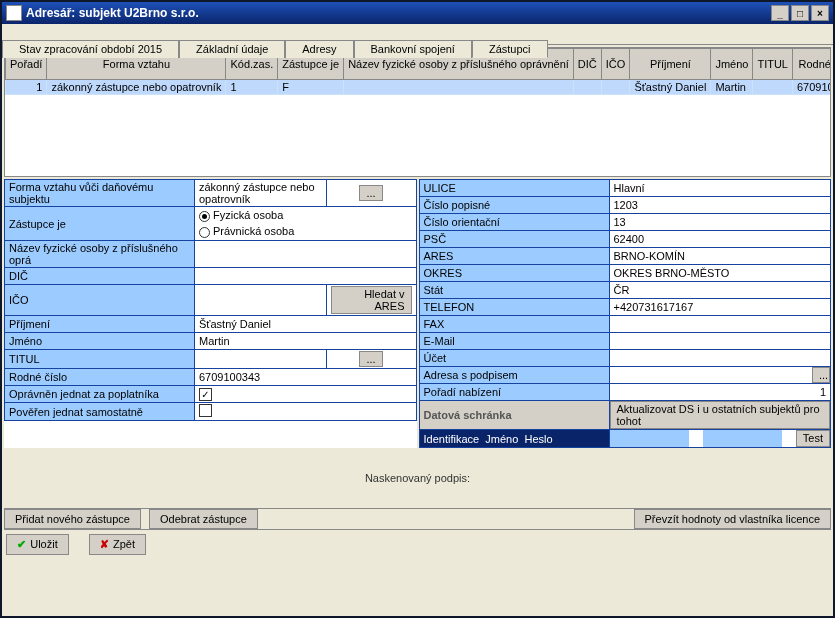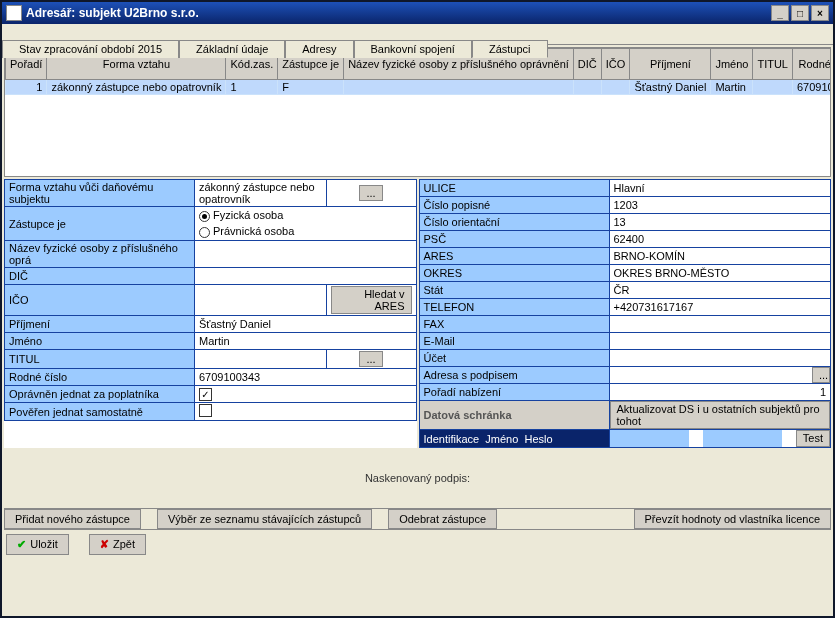--- a/index.html
+++ b/index.html
@@ -38,21 +38,21 @@
   .ftable td { border:1px solid #1642a0; padding:1px 4px; height:17px; vertical-align:middle;}
   .ftable .lab { background:#9ccbff; width:190px;margin-top:36px; }
   .ftable .val { background:#fff; }
   .btn { background:#d4d0c8; border:1px solid #888; padding:1px 6px; cursor:default; display:inline-block; font-size:11px;}
   .dots { width:18px; text-align:center; }
   .check { display:inline-block; width:13px; height:13px; border:1px solid #333; background:#fff; text-align:center; line-height:11px; font-size:10px;}
   .radio { display:inline-block; width:11px; height:11px; border:1px solid #333; border-radius:50%; background:#fff; vertical-align:middle; margin-right:3px; position:relative;}
   .radio.sel::after{content:""; width:5px;height:5px;background:#000;border-radius:50%;position:absolute;top:2px;left:2px;}
   .section-head { background:#d4d0c8; color:#555; font-weight:bold; padding:1px 4px; border:1px solid #1642a0;}
   .ds-row td.sel { background:#0a246a; color:#fff; }
-  .bottom-bar { display:flex; gap:16px; border-top:1px solid #888; border-bottom:1px solid #888; margin:0 2px; }
+  .bottom-bar { display:flex; gap:8px; border-top:1px solid #888; border-bottom:1px solid #888; margin:0 2px; }
   .bottom-bar .bbtn, .save-bar .bbtn { background:#d4d0c8; border:1px solid #888; padding:3px 10px; cursor:default; }
   .save-bar { display:flex; gap:20px; padding:4px; }
   .sig { text-align:center; padding:24px 0; color:#333; background:#ece9d8;}
   .icon-ok { color:#0a0; font-weight:bold; margin-right:4px;}
   .icon-x { color:#c00; font-weight:bold; margin-right:4px;}
   .ralign { text-align:right; }
   .filler { flex:1; }
 </style>
 </head>
 <body>
@@ -257,21 +257,20 @@
         </table>
     </div>
   </div>
 
   <div class="sig">
     <span>Naskenovaný podpis:</span>
   </div>
 
   <div class="bottom-bar">
     <div class="bbtn">Přidat nového zástupce</div>
-    <div class="bbtn">Výběr ze seznamu stávajících zástupců</div>
     <div class="bbtn">Odebrat zástupce</div>
     <div class="filler"></div>
     <div class="bbtn">Převzít hodnoty od vlastníka licence</div>
   </div>
 
   <div class="save-bar">
     <div class="bbtn"><span class="icon-ok">✔</span><span>Uložit</span></div>
     <div class="bbtn"><span class="icon-x">✘</span><span>Zpět</span></div>
   </div>
 </div>

